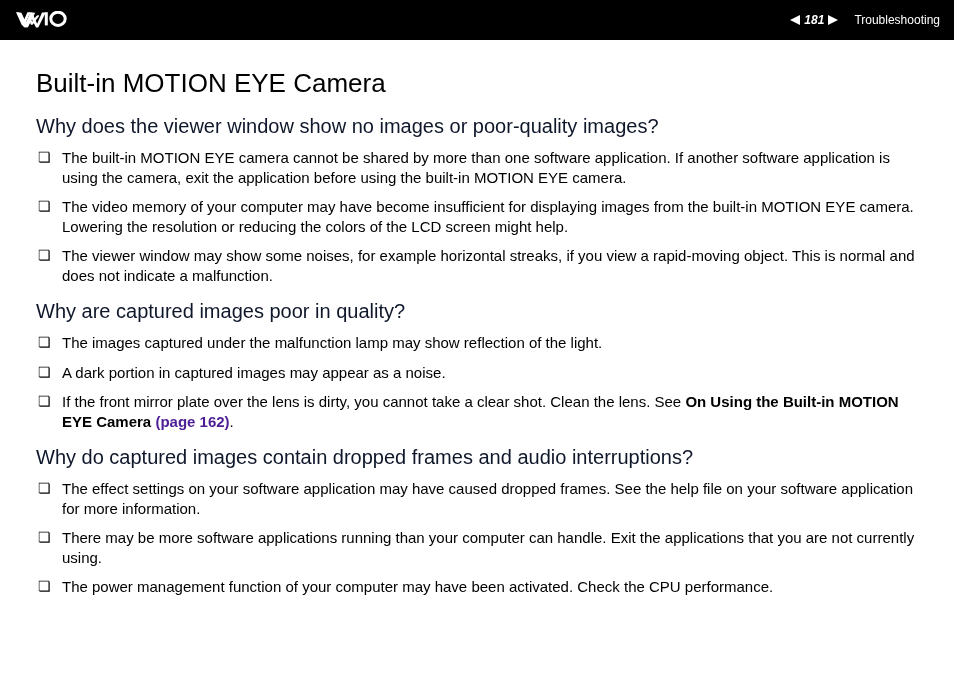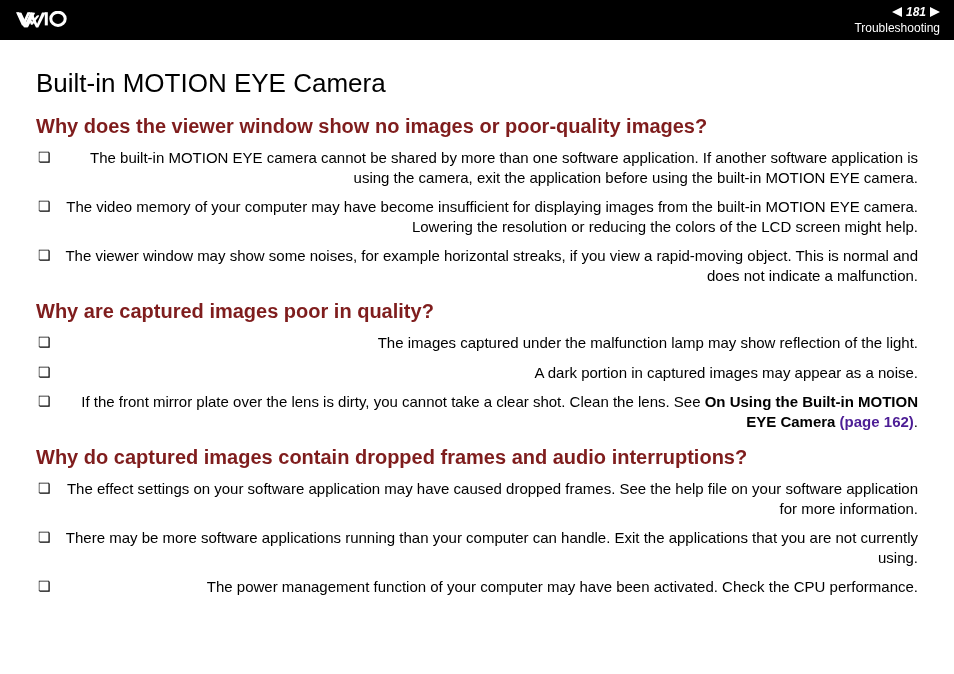--- a/index.html
+++ b/index.html
@@ -19,25 +19,25 @@
     padding: 0 14px 0 14px;
   }
   .logo {
     color: #fff;
     display: flex;
     align-items: center;
   }
   .logo svg { height: 18px; }
   .header-right {
     display: flex;
-    flex-direction: column;
+    flex-direction: row;
     align-items: flex-end;
     color: #fff;
     font-size: 12px;
-    gap: 2px;
+    gap: 16px;
     justify-content: space-between;
   }
   .page-nav {
     display: flex;
     align-items: center;
     gap: 4px;
     font-style: italic;
     font-weight: bold;
   }
   .tri-left, .tri-right { display:inline-block; }
@@ -61,37 +61,36 @@
     padding: 28px 36px 20px 36px;
   }
   h1 {
     font-size: 26px;
     font-weight: normal;
     color: #000;
     margin-bottom: 16px;
   }
   h2 {
     font-size: 20px;
-    font-weight: bold;
-    color: #7f1d1d;
+    font-weight: normal;
+    color: #0f172a;
     margin-top: 15px;
     margin-bottom: 10px;
   }
   ul {
     list-style: none;
     padding-left: 0;
   }
   li {
     position: relative;
     padding-left: 26px;
     margin-bottom: 10px;
     font-size: 15px;
     line-height: 1.3;
     color: #000;
-    text-align: right;
   }
   li::before {
     content: "❏";
     position: absolute;
     left: 2px;
     top: 0;
     font-size: 14px;
   }
   .bold { font-weight: bold; }
   .link-ref { color: #4c1d95; font-weight: bold; }

